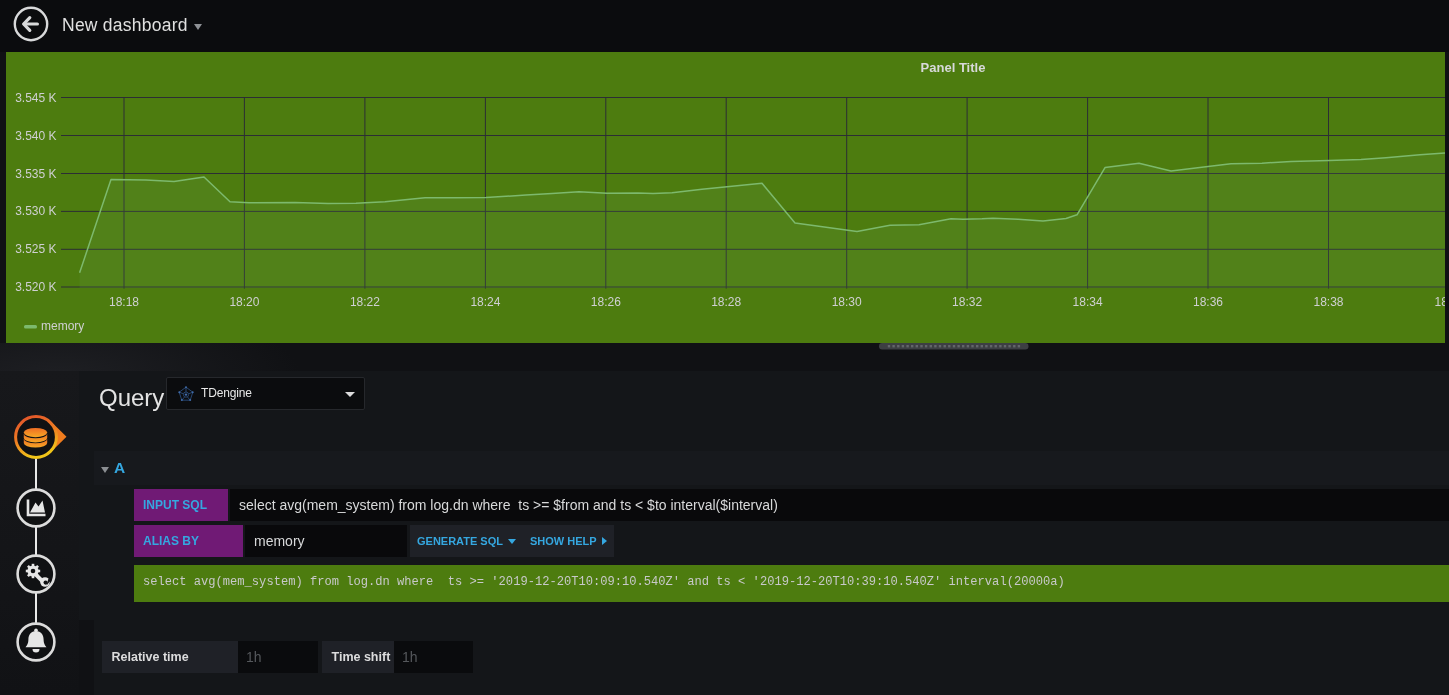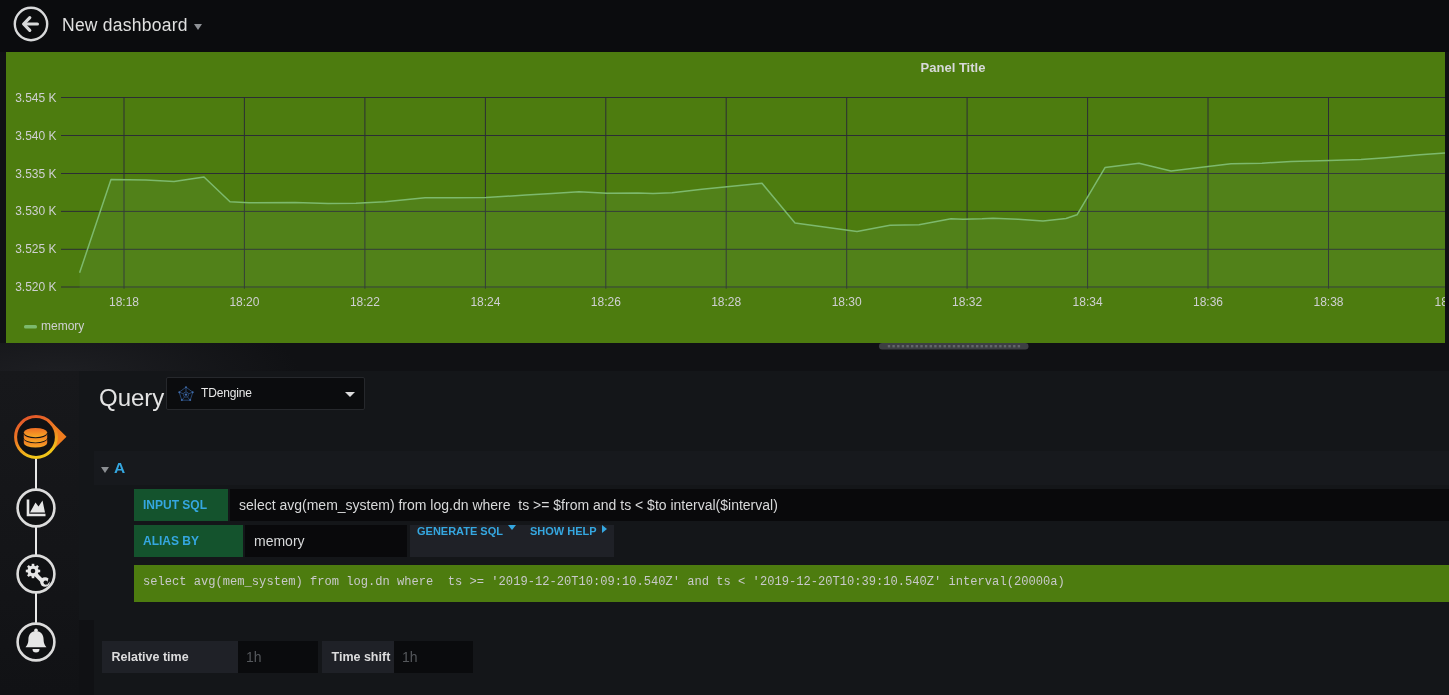--- a/index.html
+++ b/index.html
@@ -22,23 +22,23 @@
 #bpanel { position:absolute; left:94px; top:620px; width:1355px; height:75px; background:#141619; }
 #qlabel { position:absolute; left:99px; top:384px; font-size:24px; font-weight:500; color:#e3e3e3; }
 #dspicker { position:absolute; left:166px; top:377px; width:199px; height:33px; background:#0b0c0e; border:1px solid #26282c; border-radius:2px; }
 #dspicker .lg { position:absolute; left:11px; top:8px; }
 #dspicker .tx { position:absolute; left:34px; top:8px; font-size:12px; letter-spacing:-0.15px; color:#e8e8e8; }
 #dspicker .caret { position:absolute; right:9px; top:14px; border-left-width:5px; border-right-width:5px; border-top-width:5.5px; border-top-color:#dcdcdc; }
 #rowA { position:absolute; left:94px; top:451px; width:1355px; height:34px; background:#17191d; }
 #rowA .caret { position:absolute; left:7px; top:15.5px; border-left-width:4.6px; border-right-width:4.6px; border-top-width:6px; border-top-color:#8b8e92; }
 #rowA .ltr { position:absolute; left:20px; top:8px; font-size:15.5px; font-weight:bold; color:#35a7e0; }
 .frow { position:absolute; display:flex; }
-.flabel { background:#14532d; color:#35a7e0; font-size:12px; font-weight:bold; padding:8px 9px; display:flex; align-items:center; }
+.flabel { background:#701a75; color:#35a7e0; font-size:12px; font-weight:bold; padding:8px 9px; display:flex; align-items:center; }
 .finput { background:#09090b; color:#d8d9da; font-size:14px; padding:0 9px; display:flex; align-items:center; }
-.fbtn { background:#1f2127; color:#35a7e0; font-size:11px; font-weight:bold; padding:0 7px; display:flex; align-items:flex-start; white-space:nowrap; }
+.fbtn { background:#1f2127; color:#35a7e0; font-size:11px; font-weight:bold; padding:0 7px; display:flex; align-items:center; white-space:nowrap; }
 .bcaret { display:inline-block; width:0; height:0; border-left:4.5px solid transparent; border-right:4.5px solid transparent; border-top:5px solid #35a7e0; margin-left:5px; }
 .rcaret { display:inline-block; width:0; height:0; border-top:4.5px solid transparent; border-bottom:4.5px solid transparent; border-left:5px solid #35a7e0; margin-left:5px; }
 #sqlprev { position:absolute; left:134px; top:565px; width:1315px; height:37px; padding-bottom:4px; background:#4d7c0f; color:#c8c9ca; font-family:"Liberation Mono",monospace; font-size:12.1px; display:flex; align-items:center; padding-left:9px; }
 .blabel { background:#1f2127; color:#dcdcdd; font-size:12.5px; font-weight:bold; padding:0 0 0 9.5px; display:flex; align-items:center; white-space:nowrap; }
 .binput { background:#0a0b0d; color:#55585c; font-size:14px; padding:0 8px; display:flex; align-items:center; }
 </style></head>
 <body>
 <div id="navbar"></div>
 <div id="backbtn"><svg width="38" height="38" viewBox="0 0 38 38">
 <circle cx="19" cy="19" r="16.2" fill="none" stroke="#d8d9da" stroke-width="2.4"></circle>

